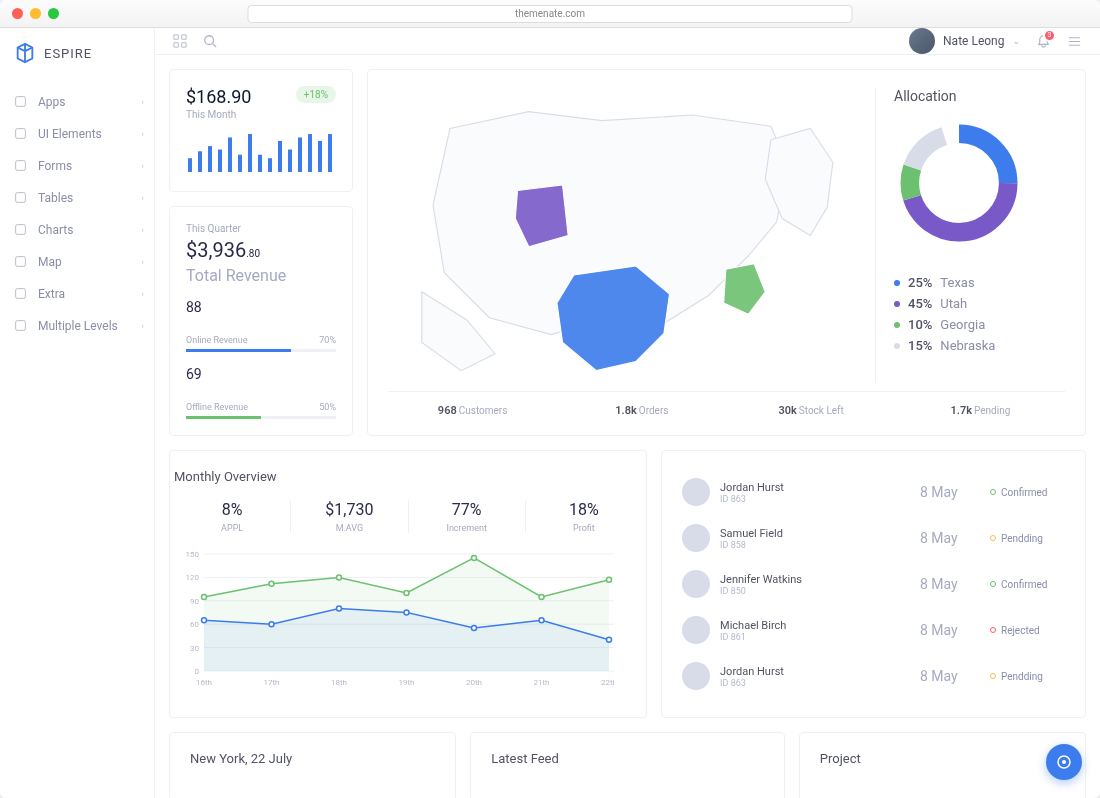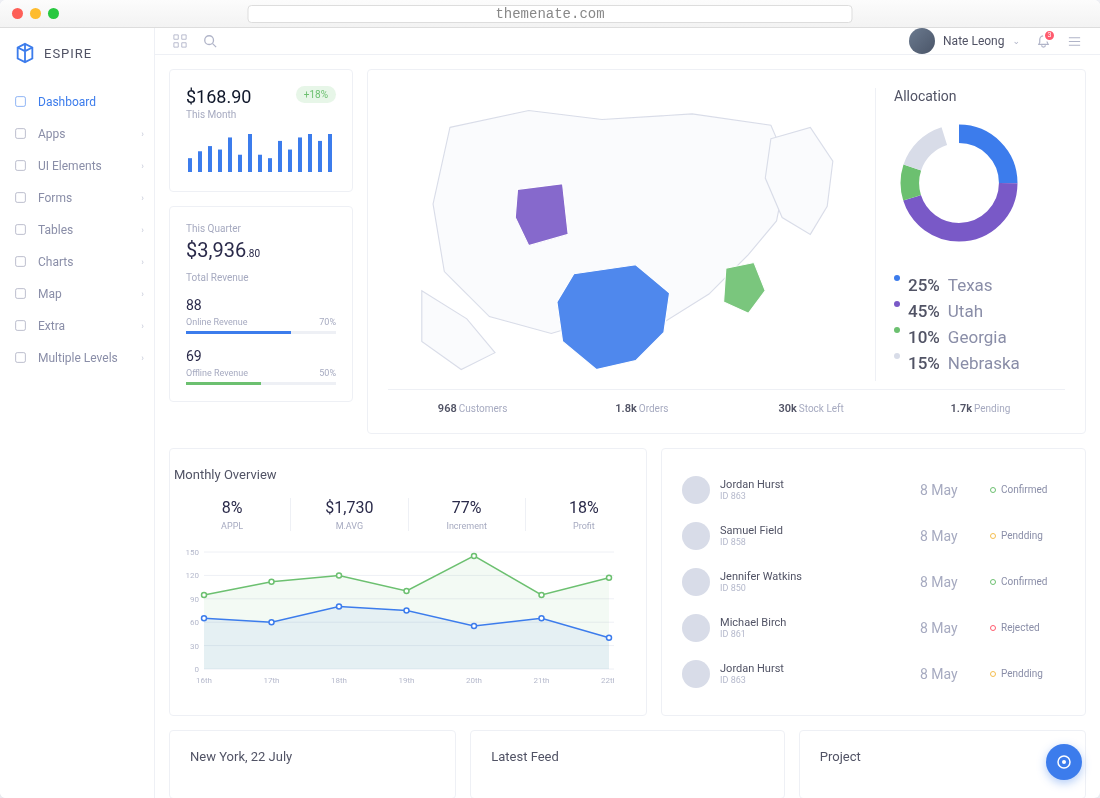--- a/index.html
+++ b/index.html
@@ -1,21 +1,21 @@
 <!DOCTYPE html>
 <html><head>
 <meta charset="utf-8">
 <style>
 * { margin:0; padding:0; box-sizing:border-box; }
 body { font-family: -apple-system, BlinkMacSystemFont, "Segoe UI", Roboto, sans-serif; background:#f1f2f7; font-size:13px; color:#515365; }
 .browser { width:1100px; height:798px; background:#fff; border-radius:6px; overflow:hidden; box-shadow:0 4px 20px rgba(0,0,0,0.08); display:flex; flex-direction:column; }
 .browser-bar { height:28px; background:linear-gradient(#fcfcfc,#f3f3f3); display:flex; align-items:center; padding:0 12px; border-bottom:1px solid #ddd; gap:7px; position:relative; }
 .dot { width:11px; height:11px; border-radius:50%; }
 .dot.r{background:#fe5f57}.dot.y{background:#febc2e}.dot.g{background:#28c840}
-.url-bar { position:absolute; left:50%; transform:translateX(-50%); width:55%; height:18px; background:#fff; border:1px solid #ddd; border-radius:4px; font-size:14px; color:#888; display:flex; align-items:center; justify-content:center;font-family:Liberation Mono, monospace; }
+.url-bar { position:absolute; left:50%; transform:translateX(-50%); width:55%; height:18px; background:#fff; border:1px solid #ddd; border-radius:4px; font-size:10px; color:#888; display:flex; align-items:center; justify-content:center; }
 .app { flex:1; display:flex; min-height:0; }
 .sidebar { width:155px; background:#fff; border-right:1px solid #eef0f5; display:flex; flex-direction:column; }
 .sb-logo { height:50px; display:flex; align-items:center; padding:0 14px; gap:8px; }
 .logo-mark { width:22px; height:22px; display:flex; align-items:center; justify-content:center; }
 .logo-text { font-weight:400; font-size:13px; color:#515365; letter-spacing:1px; }
 .sb-nav { padding:8px 0; }
 .sb-item { display:flex; align-items:center; padding:9px 14px; color:#8a8ea8; font-size:12px; cursor:pointer; gap:10px; position:relative; }
 .sb-item.active { color:#3c7cec; }
 .sb-icon { width:14px; height:14px; opacity:.7; display:inline-flex; }
 .sb-chev { position:absolute; right:10px; font-size:9px; color:#c5c9d8; }
@@ -33,33 +33,33 @@
 .c-small { width:184px; display:flex; flex-direction:column; gap:14px; }
 .mini-card { padding:16px; background:#fff; border:1px solid #eef0f5; border-radius:4px; }
 .mc-top { display:flex; justify-content:space-between; align-items:flex-start; }
 .mc-val { font-size:18px; color:#0f172a; }
 .mc-lbl { font-size:10px; color:#a6aac0; margin-top:2px; }
 .pill { background:#e7f6e8; color:#6cc070; font-size:10px; padding:3px 8px; border-radius:10px; }
 .spark { height:42px; margin-top:10px; }
 .q-lbl { font-size:10px; color:#a6aac0; }
 .q-val { font-size:20px; color:#2a2a4a; margin-top:4px; }
 .q-val small { font-size:10px; }
-.q-sub { font-size:10px; color:#a6aac0; margin-top:10px; }
+.q-sub { font-size:16px; color:#a6aac0; margin-top:4px; }
 .rev-row { margin-top:14px; }
 .rev-num { font-size:14px; color:#2a2a4a; }
-.rev-lbl { font-size:9px; color:#a6aac0; margin-top:4px; display:flex; justify-content:space-between; }
+.rev-lbl { font-size:9px; color:#a6aac0; margin-top:20px; display:flex; justify-content:space-between; }
 .prog { height:3px; background:#eef0f5; margin-top:4px; }
 .prog>div { height:100%; }
 .map-card { flex:1; padding:18px 20px; display:flex; flex-direction:column; }
 .map-area { display:flex; flex:1; gap:14px; }
 .map-svg { flex:1; min-height:230px; opacity:.9; }
 .alloc { width:190px; border-left:1px solid #eef0f5; padding-left:18px; }
 .alloc-title { font-size:14px; color:#515365; margin-bottom:14px; }
 .donut { width:130px; height:130px; margin:0 auto 18px; }
-.leg { font-size:17px; color:#8a8ea8; display:flex; gap:8px; margin:6px 0; }
+.leg { font-size:13px; color:#8a8ea8; display:flex; align-items:center; gap:8px; margin:6px 0; }
 .leg-dot { width:6px; height:6px; border-radius:50%; }
 .leg b { color:#515365; font-weight:500; }
 .stats { display:flex; border-top:1px solid #eef0f5; padding-top:12px; margin-top:8px; }
 .stat { flex:1; text-align:center; font-size:10px; color:#a6aac0; }
 .stat b { color:#515365; font-size:11px; font-weight:600; margin-right:2px; }
 .ov-card { flex:1.1; padding:18px 4px; }
 .card-h { font-size:13px; color:#515365; margin-bottom:16px; }
 .ov-stats { display:flex; }
 .ov-s { flex:1; text-align:center; border-right:1px solid #eef0f5; }
 .ov-s:last-child { border:none; }
@@ -97,28 +97,20 @@
     <div class="sidebar">
       <div class="sb-logo">
         <span class="logo-mark">
           <svg viewBox="0 0 24 24" width="22" height="22">
               <path fill="none" stroke="#3c7cec" stroke-width="2" d="M12 2l8 4v12l-8 4-8-4V6z M12 2v20 M4 6l8 4 8-4"></path>
             </svg>
         </span>
         <span class="logo-text">ESPIRE</span>
       </div>
       <div class="sb-nav" id="sb-nav">
-          <div class="sb-item active">
-            <span class="sb-icon">
-              <svg width="13" height="13" viewBox="0 0 16 16">
-                <rect x="2" y="2" width="12" height="12" rx="2" fill="none" stroke="currentColor"></rect>
-              </svg>
-            </span>
-            <span>Dashboard</span>
-          </div>
           <div class="sb-item">
             <span class="sb-icon">
               <svg width="13" height="13" viewBox="0 0 16 16">
                 <rect x="2" y="2" width="12" height="12" rx="2" fill="none" stroke="currentColor"></rect>
               </svg>
             </span>
             <span>Apps</span>
             <span class="sb-chev">›</span>
           </div>
           <div class="sb-item">

